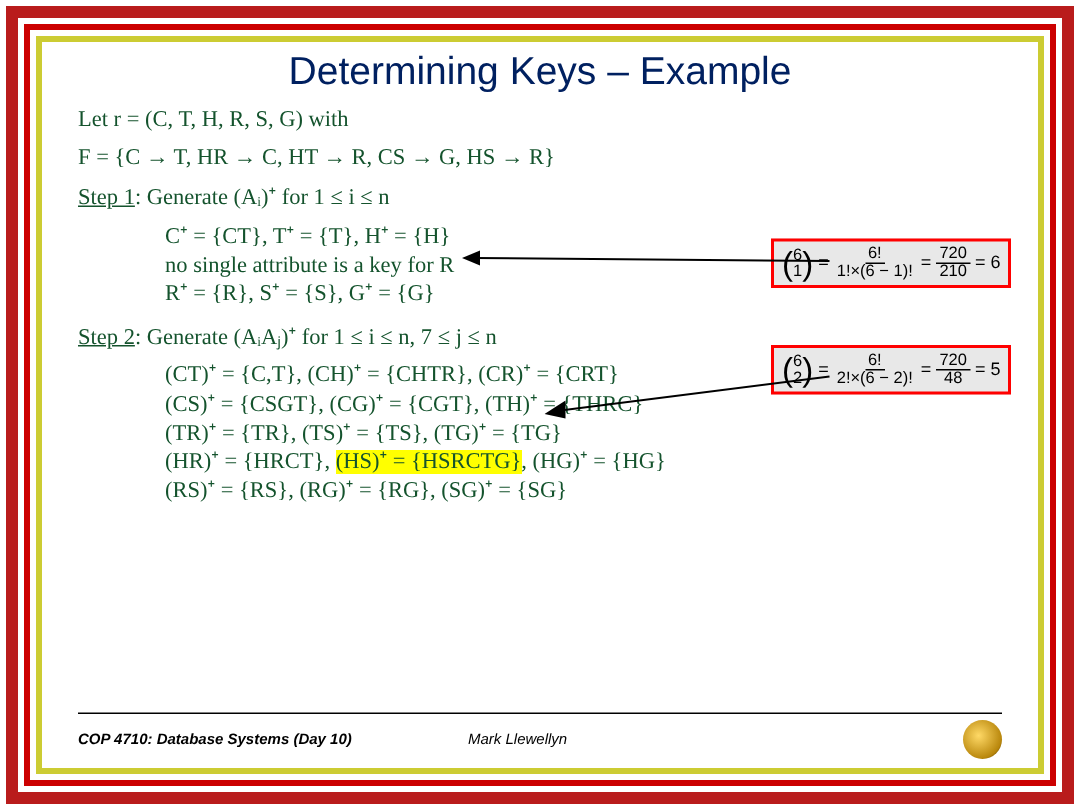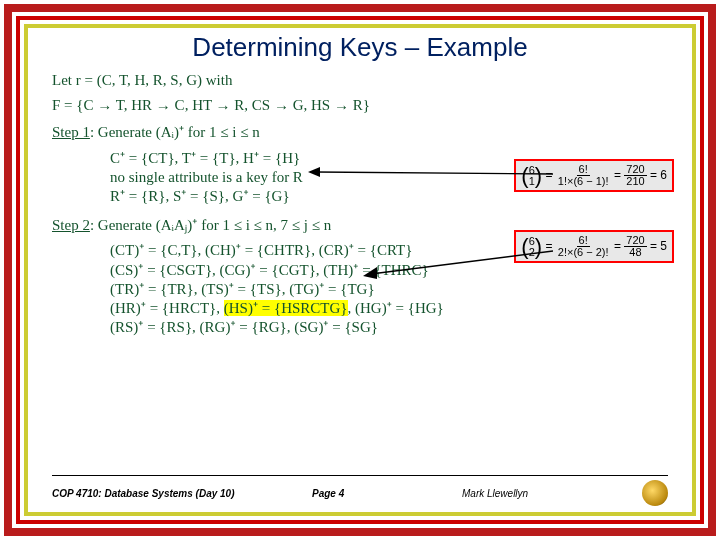--- a/index.html
+++ b/index.html
@@ -164,20 +164,19 @@
       <line x1="245" y1="20" x2="8" y2="18" stroke="#000" stroke-width="1.4"></line>
       <polygon points="0,18 12,13 12,23" fill="#000"></polygon>
     </svg>
     <svg class="arrow" style="left:335px; top:218px;" width="200" height="40">
       <line x1="190" y1="5" x2="8" y2="28" stroke="#000" stroke-width="1.4"></line>
       <polygon points="0,30 14,21 14,33" fill="#000"></polygon>
     </svg>
 
     <div class="footer">
       <div class="c1">COP 4710: Database Systems (Day 10)</div>
-      <div class="c2">Page 4</div>
       <div class="c3">Mark Llewellyn</div>
       <span class="logo"></span>
     </div>
 
   </div>
  </div>
 </div>
 
 </body></html>

